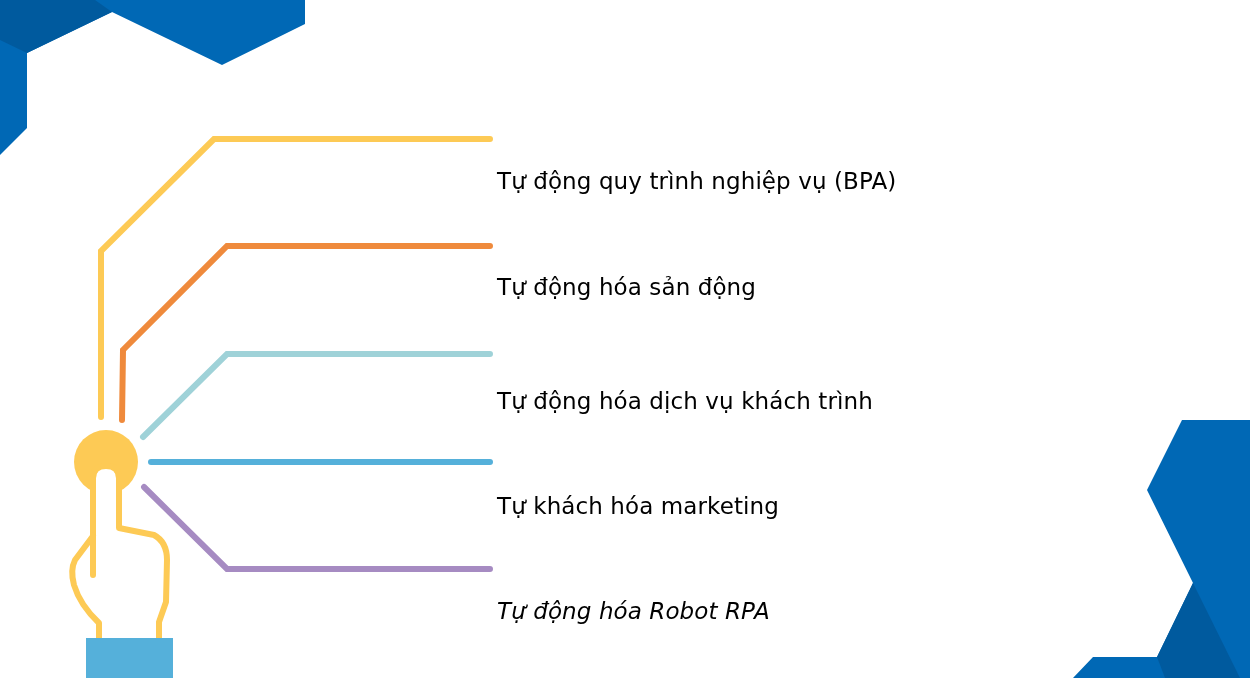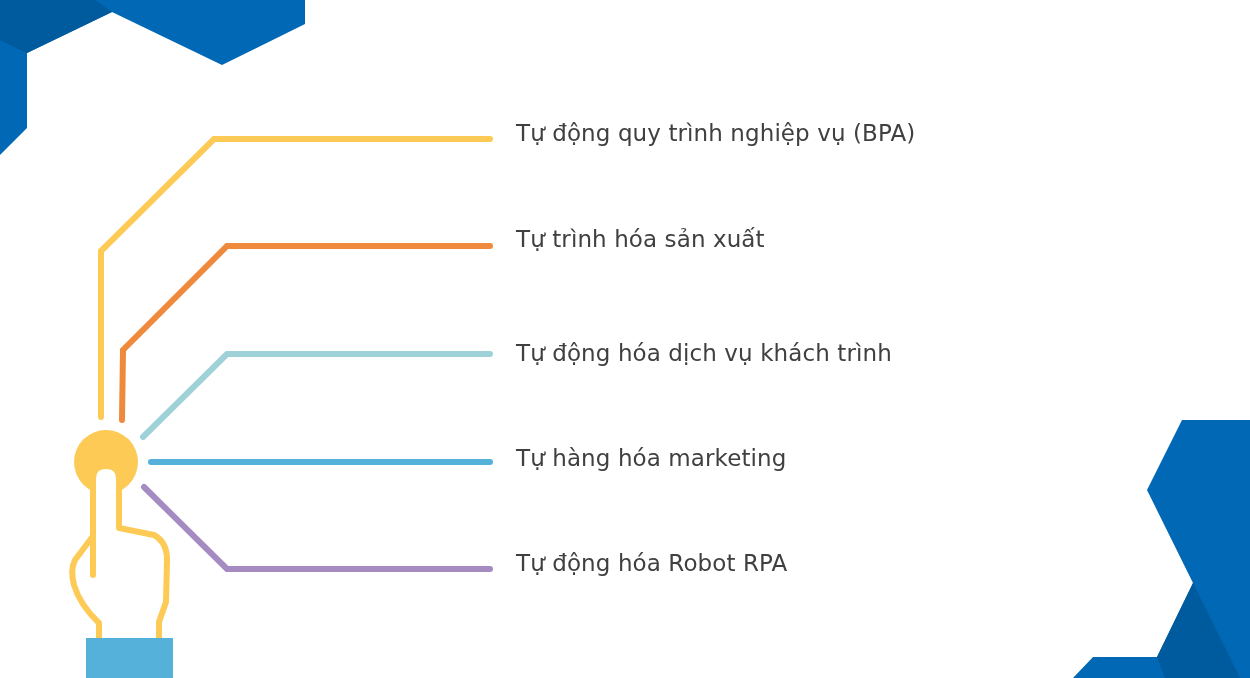--- a/index.html
+++ b/index.html
@@ -1,18 +1,18 @@
 <!DOCTYPE html>
 <html><head>
 <meta charset="utf-8">
 <style>
   html, body { margin:0; padding:0; background:#ffffff; }
   body { width:1250px; height:678px; position:relative; overflow:hidden; font-family:"DejaVu Sans","Liberation Sans",sans-serif; }
   svg.bg { position:absolute; left:0; top:0; }
-  .label { position:absolute; left:516px; font-size:23px; color:#404040; white-space:nowrap; letter-spacing:0.1px; line-height:28px; }
+  .label { position:absolute; left:497px; font-size:23px; color:#000000; white-space:nowrap; letter-spacing:0.1px; line-height:28px;margin-top:48px; }
 </style>
 </head>
 <body>
 
 <svg class="bg" width="1250" height="678" viewBox="0 0 1250 678">
 
   <g>
     <polygon points="0,0 305,0 305,24 222,65 112,12 27,53 27,128 0,155" fill="#0068b5"></polygon>
     <polygon points="0,0 95,0 112,12 27,53 0,40" fill="#005a9e"></polygon>
   </g>
@@ -36,16 +36,16 @@
     <path d="M96,478 Q96,468 106,468 Q116,468 116,478 L116,530 L155,537 Q166,545 166,560 L165,602 L158,622 L158,640 L101,640 L101,622 Q86,610 76,580 Q72,568 78,560 L96,537 Z" fill="#ffffff"></path>
 
     <path d="M93,575 L93,478 Q93,466 106,466 Q119,466 119,478 L119,528 L154,535 Q167,542 167,560 L166,602 L159,622 L159,640" fill="none" stroke="#fdca55" stroke-width="6" stroke-linecap="round" stroke-linejoin="round"></path>
     <path d="M93,536 L75,560 Q70,570 74,585 Q80,605 99,623 L99,640" fill="none" stroke="#fdca55" stroke-width="6" stroke-linecap="round" stroke-linejoin="round"></path>
 
     <rect x="86" y="638" width="87" height="40" fill="#55b0da"></rect>
   </g>
 </svg>
 
 <div class="label" style="top:119px;">Tự động quy trình nghiệp vụ (BPA)</div>
-<div class="label" style="top:225px;">Tự trình hóa sản xuất</div>
+<div class="label" style="top:225px;">Tự động hóa sản động</div>
 <div class="label" style="top:339px;">Tự động hóa dịch vụ khách trình</div>
-<div class="label" style="top:444px;">Tự hàng hóa marketing</div>
-<div class="label" style="top:549px;">Tự động hóa Robot RPA</div>
+<div class="label" style="top:444px;">Tự khách hóa marketing</div>
+<div class="label" style="top:549px;font-style:italic;">Tự động hóa Robot RPA</div>
 
 </body></html>

